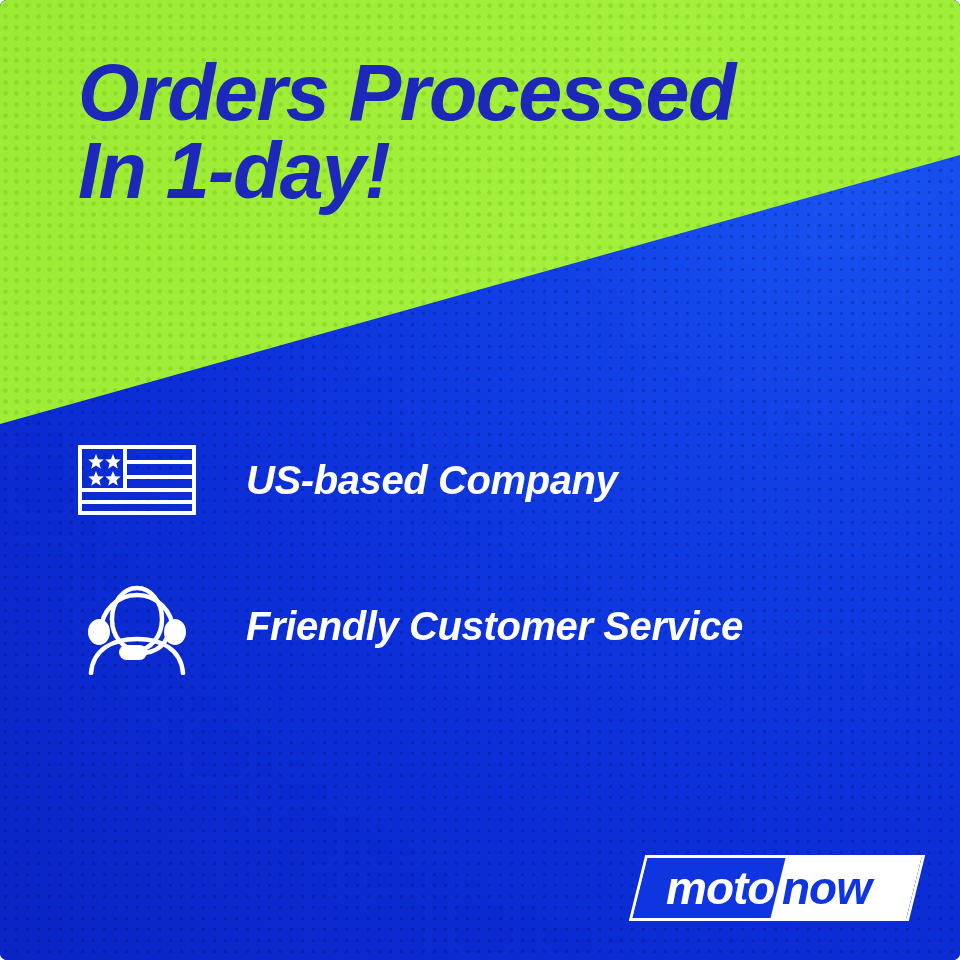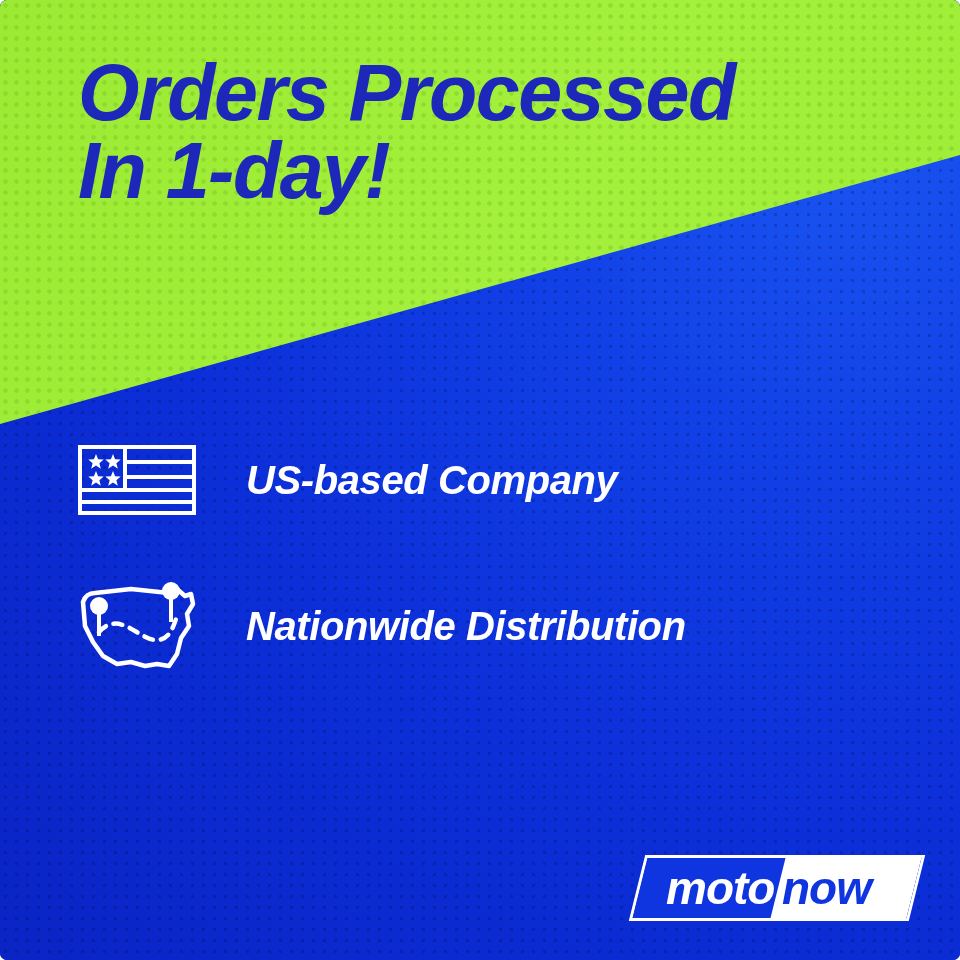--- a/index.html
+++ b/index.html
@@ -171,40 +171,43 @@
             <polygon points="18,9 20.1,14.2 25.7,14.6 21.4,18.2 22.8,23.7 18,20.6 13.2,23.7 14.6,18.2 10.3,14.6 15.9,14.2"></polygon>
             <polygon points="35,9 37.1,14.2 42.7,14.6 38.4,18.2 39.8,23.7 35,20.6 30.2,23.7 31.6,18.2 27.3,14.6 32.9,14.2"></polygon>
             <polygon points="18,26 20.1,31.2 25.7,31.6 21.4,35.2 22.8,40.7 18,37.6 13.2,40.7 14.6,35.2 10.3,31.6 15.9,31.2"></polygon>
             <polygon points="35,26 37.1,31.2 42.7,31.6 38.4,35.2 39.8,40.7 35,37.6 30.2,40.7 31.6,35.2 27.3,31.6 32.9,31.2"></polygon>
           </g>
         </svg>
       </div>
       <div class="feature-label">US-based Company</div>
     </div>
 
-
     <div class="feature-row">
       <div class="feature-icon">
-        <svg width="128" height="92" viewBox="0 0 128 92" aria-hidden="true">
-
-          <path d="M10 22 C12 16 16 13 22 13 L58 9 L96 13 L104 9 L112 16 L118 14 L120 24
-                   L114 34 L116 46 L108 58 L104 74 L96 86 L84 84 L72 86 L58 82 L44 84
-                   L30 76 L20 62 L12 46 Z" fill="none" stroke="#ffffff" stroke-width="4.5" stroke-linejoin="round"></path>
-
-          <path d="M26 52 C46 30 64 58 82 60 C96 61 100 48 104 36" fill="none" stroke="#ffffff" stroke-width="4.5" stroke-linecap="round" stroke-dasharray="9 8"></path>
-
-          <line x1="26" y1="28" x2="26" y2="56" stroke="#ffffff" stroke-width="4"></line>
-          <circle cx="26" cy="26" r="9" fill="#ffffff"></circle>
-
-          <line x1="98" y1="12" x2="98" y2="42" stroke="#ffffff" stroke-width="4"></line>
-          <circle cx="98" cy="11" r="9" fill="#ffffff"></circle>
+        <svg width="120" height="98" viewBox="0 0 120 98" aria-hidden="true">
+          <g fill="none" stroke="#ffffff" stroke-width="4.5" stroke-linecap="round">
+
+            <path d="M24 54 A36 36 0 0 1 96 54"></path>
+
+            <ellipse cx="60" cy="42" rx="25" ry="31"></ellipse>
+
+            <path d="M92 50 C92 68 78 76 64 76"></path>
+
+            <path d="M14 96 C16 72 36 62 60 62 C84 62 104 72 106 96"></path>
+          </g>
+
+          <ellipse cx="22" cy="55" rx="11" ry="13" fill="#ffffff"></ellipse>
+          <ellipse cx="98" cy="55" rx="11" ry="13" fill="#ffffff"></ellipse>
+
+          <rect x="42" y="68" width="28" height="15" rx="7.5" fill="#ffffff"></rect>
         </svg>
       </div>
-      <div class="feature-label">Nationwide Distribution</div>
-    </div>
+      <div class="feature-label">Friendly Customer Service</div>
+    </div>
+
 
   </div>
 
   <div class="logo">
     <div class="logo-left">
       <span class="logo-word moto">moto</span>
     </div>
     <div class="logo-right">
       <span class="logo-word now">now</span>
     </div>

